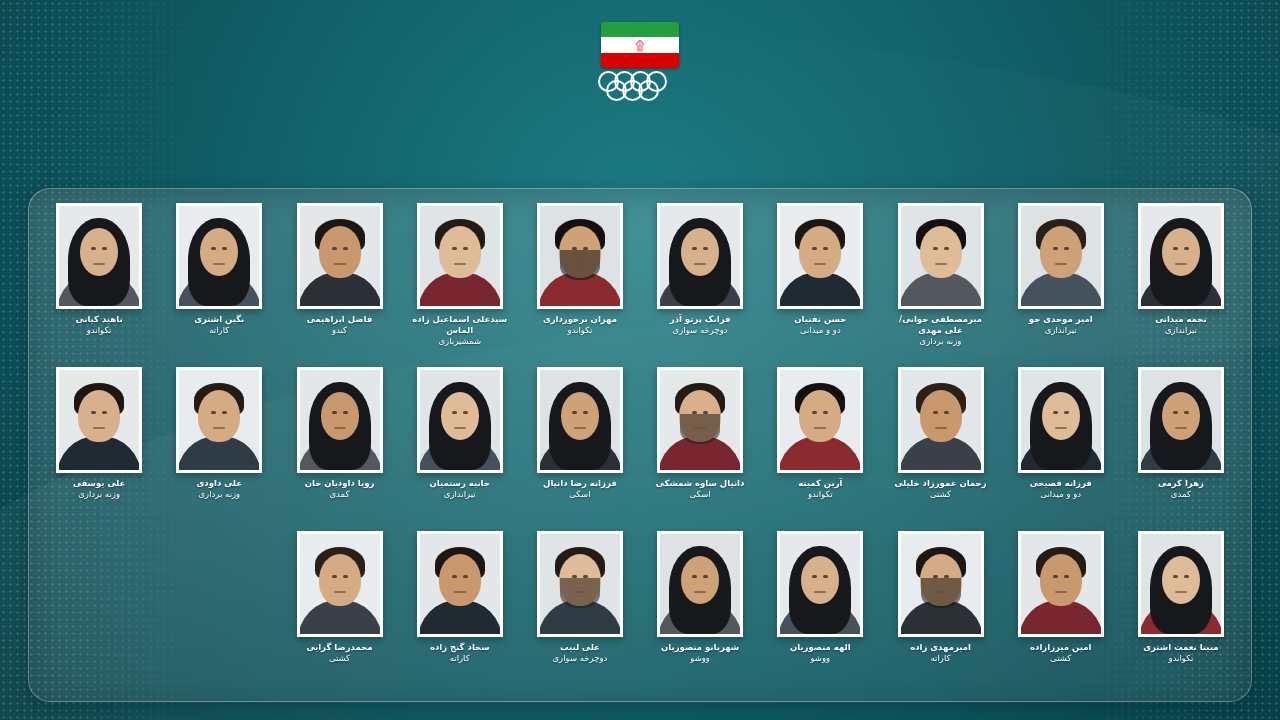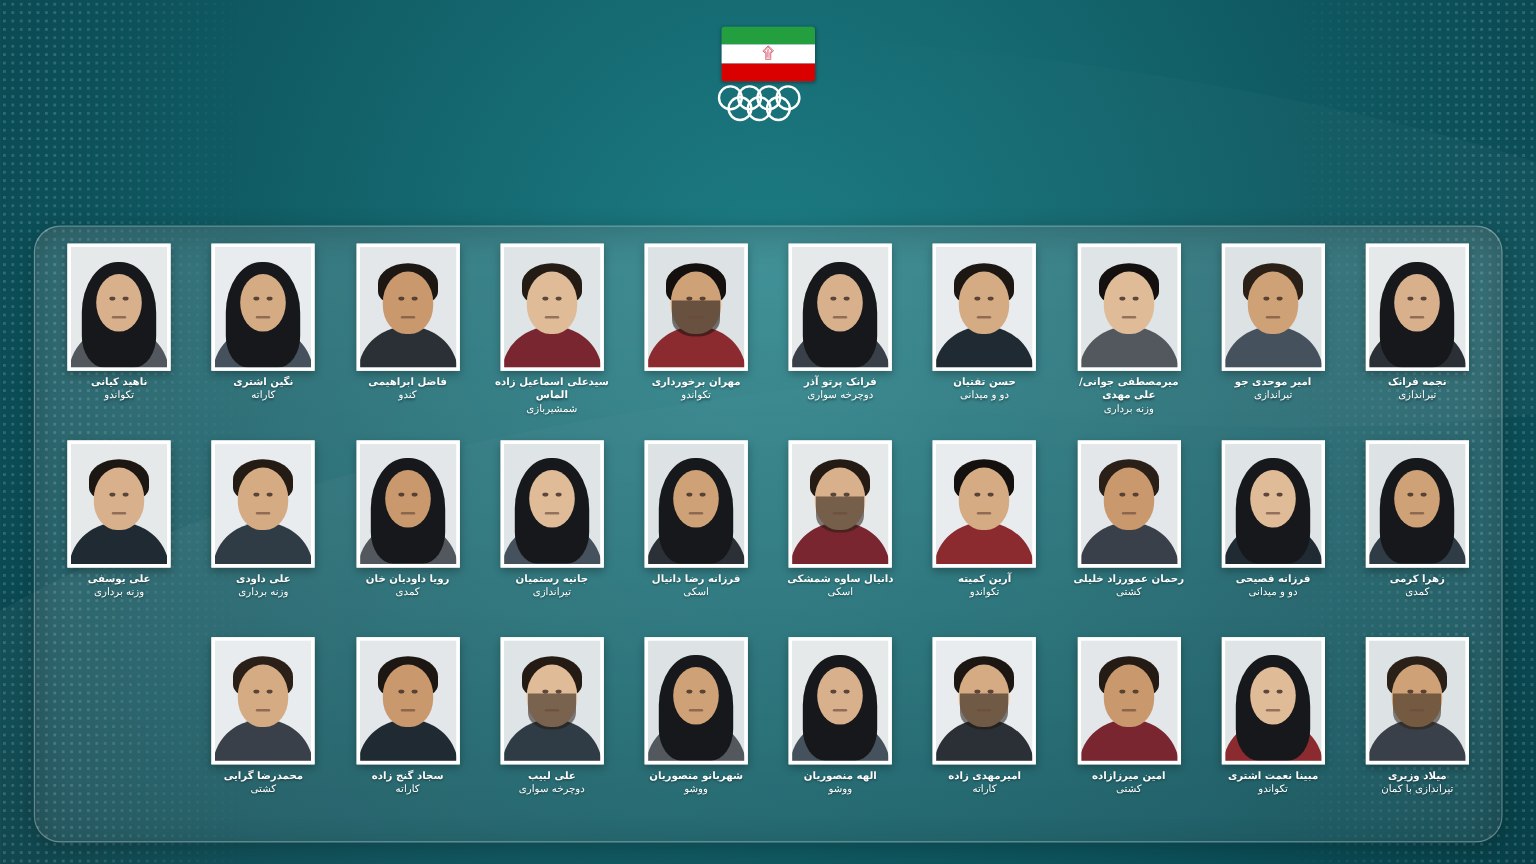--- a/index.html
+++ b/index.html
@@ -299,21 +299,21 @@
             <div class="p-body" style="background:#2b2f36"></div>
             <div class="p-neck" style="background:#d8b08c"></div>
             <div class="p-scarf" style="background:#17181b"></div>
             <div class="p-face-cut" style="background:#d8b08c"></div>
             <span class="p-eye l"></span>
             <span class="p-eye r"></span>
             <span class="p-mouth"></span>
           </div>
         </div>
         <div class="caption">
-          <span class="nm">نجمه فرانک</span>
+          <span class="nm">نجمه میدانی</span>
           <span class="sp">تیراندازی</span>
         </div>
       </div>
       <div class="cell">
         <div class="photo">
           <div class="portrait">
             <div class="p-bg" style="background:#dde2e4"></div>
             <div class="p-body" style="background:#45515c"></div>
             <div class="p-neck" style="background:#cfa176"></div>
             <div class="p-hair" style="background:#2b2018"></div>
@@ -650,39 +650,20 @@
           </div>
         </div>
         <div class="caption">
           <span class="nm">علی یوسفی</span>
           <span class="sp">وزنه برداری</span>
         </div>
       </div>
       <div class="cell">
         <div class="photo">
           <div class="portrait">
-            <div class="p-bg" style="background:#dde2e4"></div>
-            <div class="p-body" style="background:#3a4049"></div>
-            <div class="p-neck" style="background:#cfa176"></div>
-            <div class="p-hair" style="background:#2b2018"></div>
-            <div class="p-head" style="background:#cfa176"></div>
-            <div class="p-beard" style="background:#2b2018"></div>
-            <span class="p-eye l"></span>
-            <span class="p-eye r"></span>
-            <span class="p-mouth"></span>
-          </div>
-        </div>
-        <div class="caption">
-          <span class="nm">میلاد وزیری</span>
-          <span class="sp">تیراندازی با کمان</span>
-        </div>
-      </div>
-      <div class="cell">
-        <div class="photo">
-          <div class="portrait">
             <div class="p-bg" style="background:#dfe4e6"></div>
             <div class="p-body" style="background:#8b2a2f"></div>
             <div class="p-neck" style="background:#e0bb98"></div>
             <div class="p-scarf" style="background:#17181b"></div>
             <div class="p-face-cut" style="background:#e0bb98"></div>
             <span class="p-eye l"></span>
             <span class="p-eye r"></span>
             <span class="p-mouth"></span>
           </div>
         </div>

